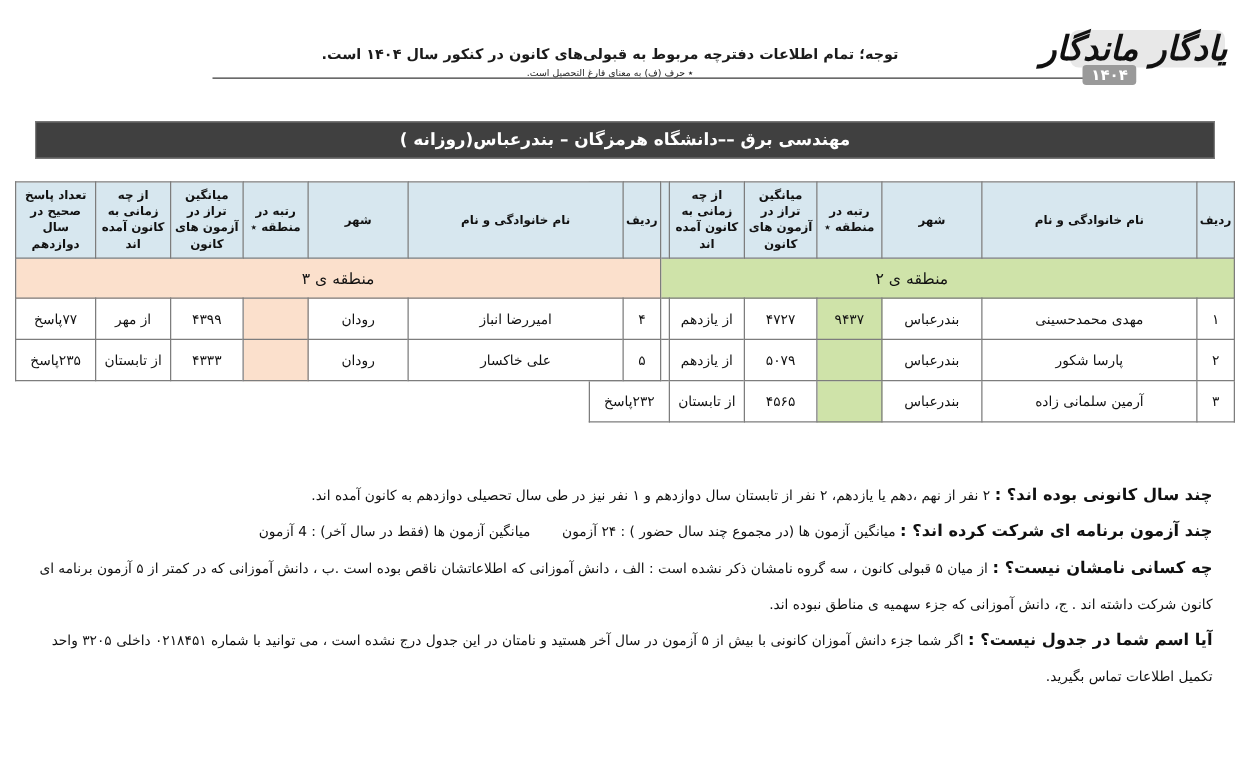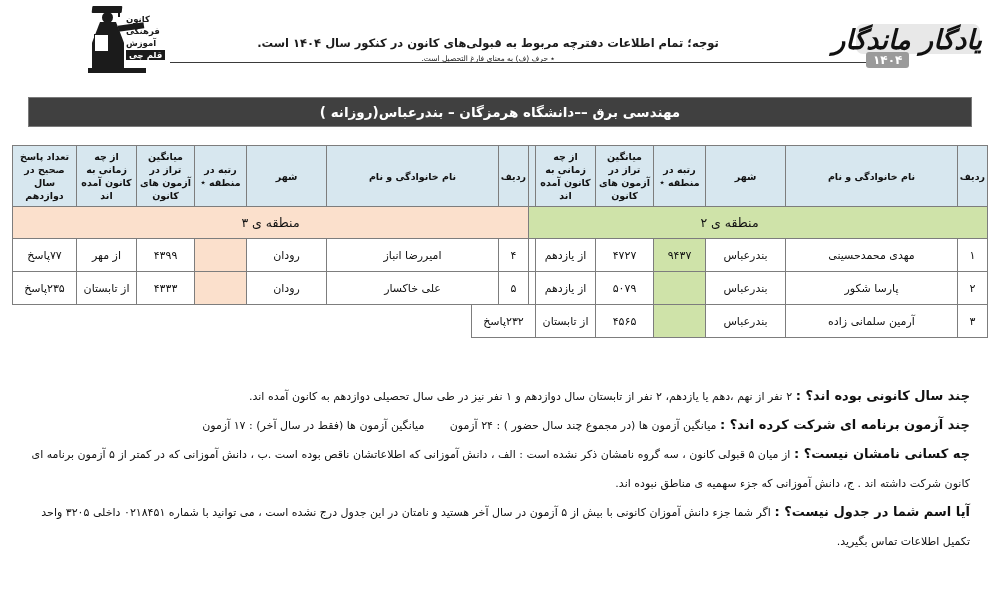--- a/index.html
+++ b/index.html
@@ -181,37 +181,20 @@
   .notes .a{font-weight:normal;font-size:11px;}
   .notes .gap{display:inline-block;width:18px;}
 </style>
 </head>
 <body>
 
 <div class="page">
 
   <div class="header">
 
-    <div class="kanoon-logo">
-      <div class="figure">
-        <div class="cap"></div>
-        <div class="tassel"></div>
-        <div class="head"></div>
-        <div class="body"></div>
-        <div class="arm"></div>
-        <div class="book"></div>
-      </div>
-      <div class="base"></div>
-      <div class="words">
-        <span>کانون</span>
-        <span>فرهنگی</span>
-        <span>آموزش</span>
-        <span class="inv">قلم چی</span>
-      </div>
-    </div>
 
     <div class="header-note">
       <div class="main-note">توجه؛ تمام اطلاعات دفترچه مربوط به قبولی‌های کانون در کنکور سال ۱۴۰۴ است.</div>
       <div class="sub-note">٭ حرف (ف) به معنای فارغ التحصیل است.</div>
     </div>
 
     <div class="hr-top"></div>
 
     <div class="yadegar">
       <div class="pill"></div>
@@ -333,21 +316,21 @@
 
     <p>
       <span class="q">چند سال کانونی بوده اند؟ :</span>
       <span class="a">۲ نفر از نهم ،دهم یا یازدهم، ۲ نفر از تابستان سال دوازدهم و ۱ نفر نیز در طی سال تحصیلی دوازدهم به کانون آمده اند.</span>
     </p>
 
     <p>
       <span class="q">چند آزمون برنامه ای شرکت کرده اند؟ :</span>
       <span class="a">میانگین آزمون ها (در مجموع چند سال حضور ) : ۲۴ آزمون</span>
       <span class="gap"></span>
-      <span class="a">میانگین آزمون ها (فقط در سال آخر) : ۱۷ آزمون</span>
+      <span class="a">میانگین آزمون ها (فقط در سال آخر) : 4 آزمون</span>
     </p>
 
     <p>
       <span class="q">چه کسانی نامشان نیست؟ :</span>
       <span class="a">از میان ۵ قبولی کانون ، سه گروه نامشان ذکر نشده است : الف ، دانش آموزانی که اطلاعاتشان ناقص بوده است .ب ، دانش آموزانی که در کمتر از ۵ آزمون برنامه ای کانون شرکت داشته اند . ج، دانش آموزانی که جزء سهمیه ی مناطق نبوده اند.</span>
     </p>
 
     <p>
       <span class="q">آیا اسم شما در جدول نیست؟ :</span>
       <span class="a">اگر شما جزء دانش آموزان کانونی با بیش از ۵ آزمون در سال آخر هستید و نامتان در این جدول درج نشده است ، می توانید با شماره ۰۲۱۸۴۵۱ داخلی ۳۲۰۵ واحد تکمیل اطلاعات تماس بگیرید.</span>

